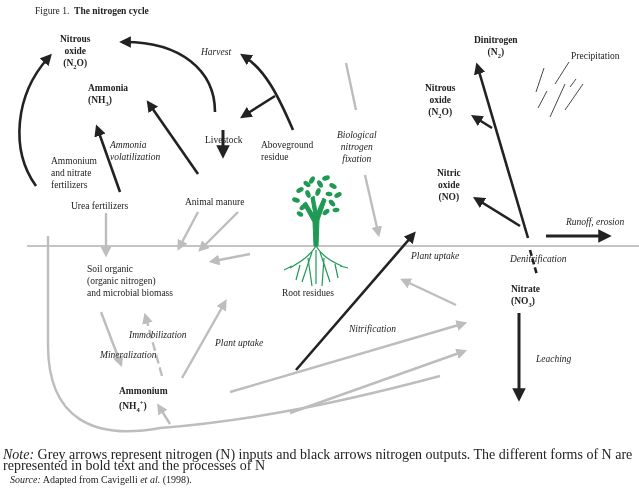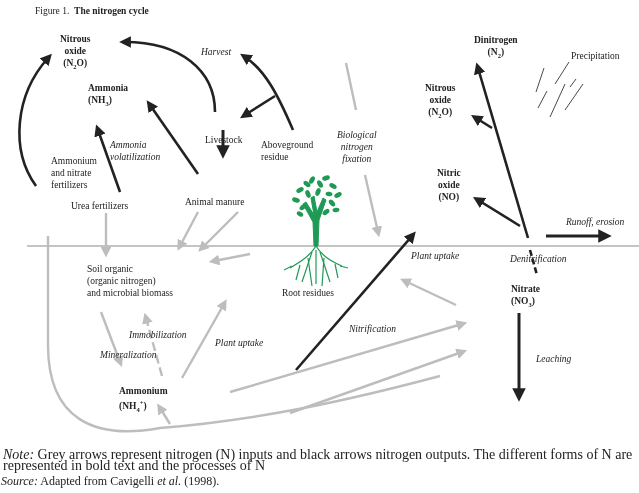--- a/index.html
+++ b/index.html
@@ -7,21 +7,21 @@
          font-family: "Liberation Serif", "DejaVu Serif", serif; color: #222; }
   svg#diagram { position: absolute; left: 0; top: 0; }
   .lbl { position: absolute; font-size: 9.5px; line-height: 12px; white-space: nowrap; }
   .bold { font-weight: bold; }
   .ital { font-style: italic; }
   .center { text-align: center; }
   .fig-title { position: absolute; left: 35px; top: 6px; font-size: 9.5px; }
   .fig-title b { font-weight: bold; text-align: center; }
   .note { position: absolute; left: 3px; top: 449px; width: 630px; font-size: 14px; line-height: 11px; }
   .note .indent { padding-left: 10px; }
-  .source { position: absolute; left: 1px; top: 474px; font-size: 12px; }
+  .source { position: absolute; left: 10px; top: 474px; font-size: 10px; }
   sub, sup { font-size: 6.5px; }
 </style>
 </head>
 <body>
 
 <svg id="diagram" width="639" height="493" viewBox="0 0 639 493">
   <defs>
     <marker id="ah-black" viewBox="0 0 10 10" refX="5" refY="5" markerWidth="4.5" markerHeight="4.5" orient="auto-start-reverse">
       <path d="M0,0 L10,5 L0,10 z" fill="#222"></path>
     </marker>

